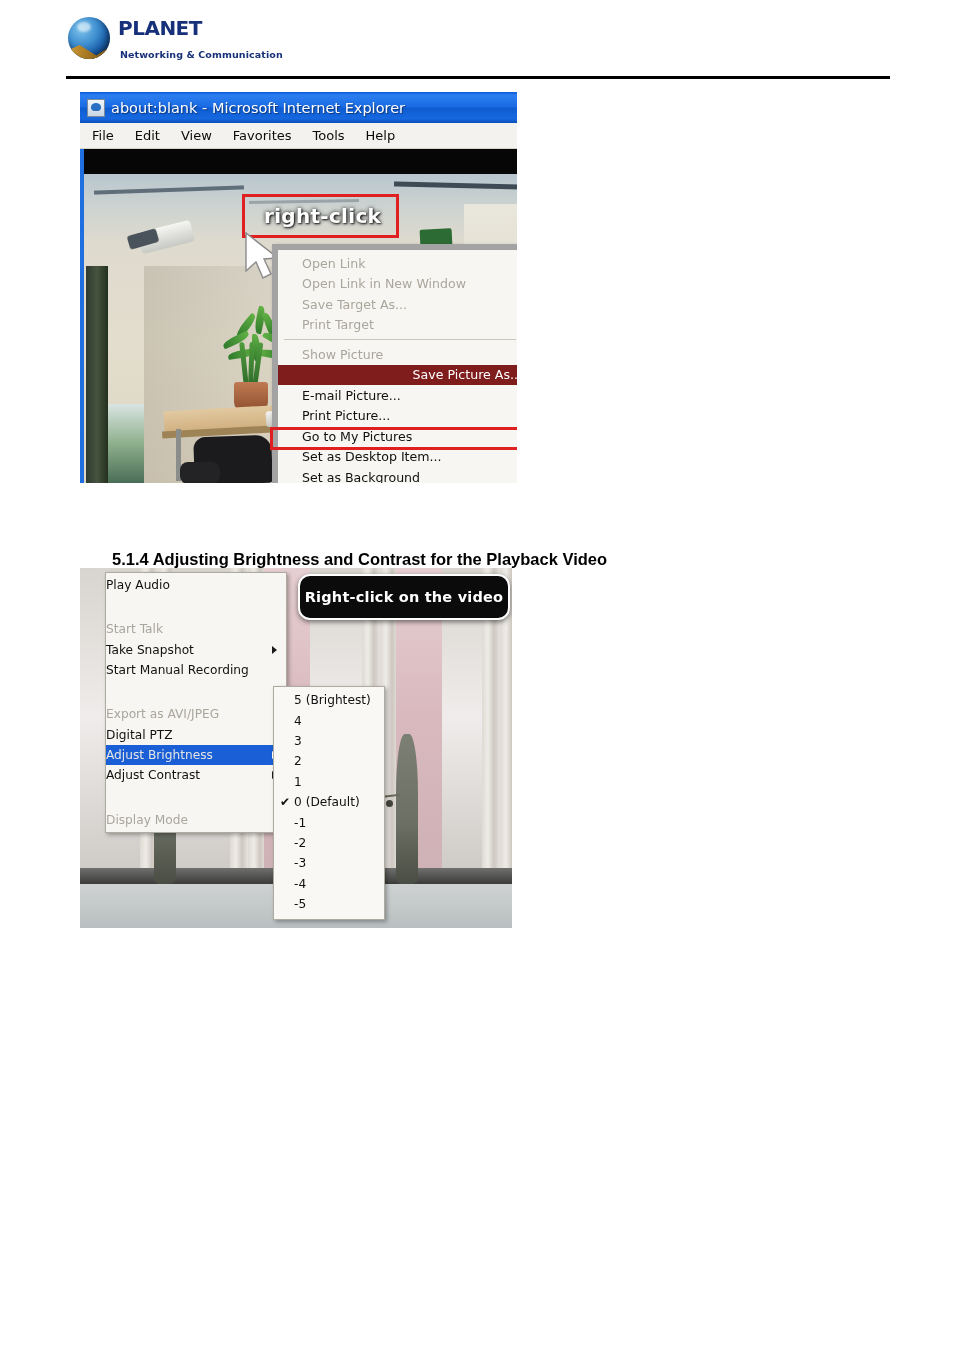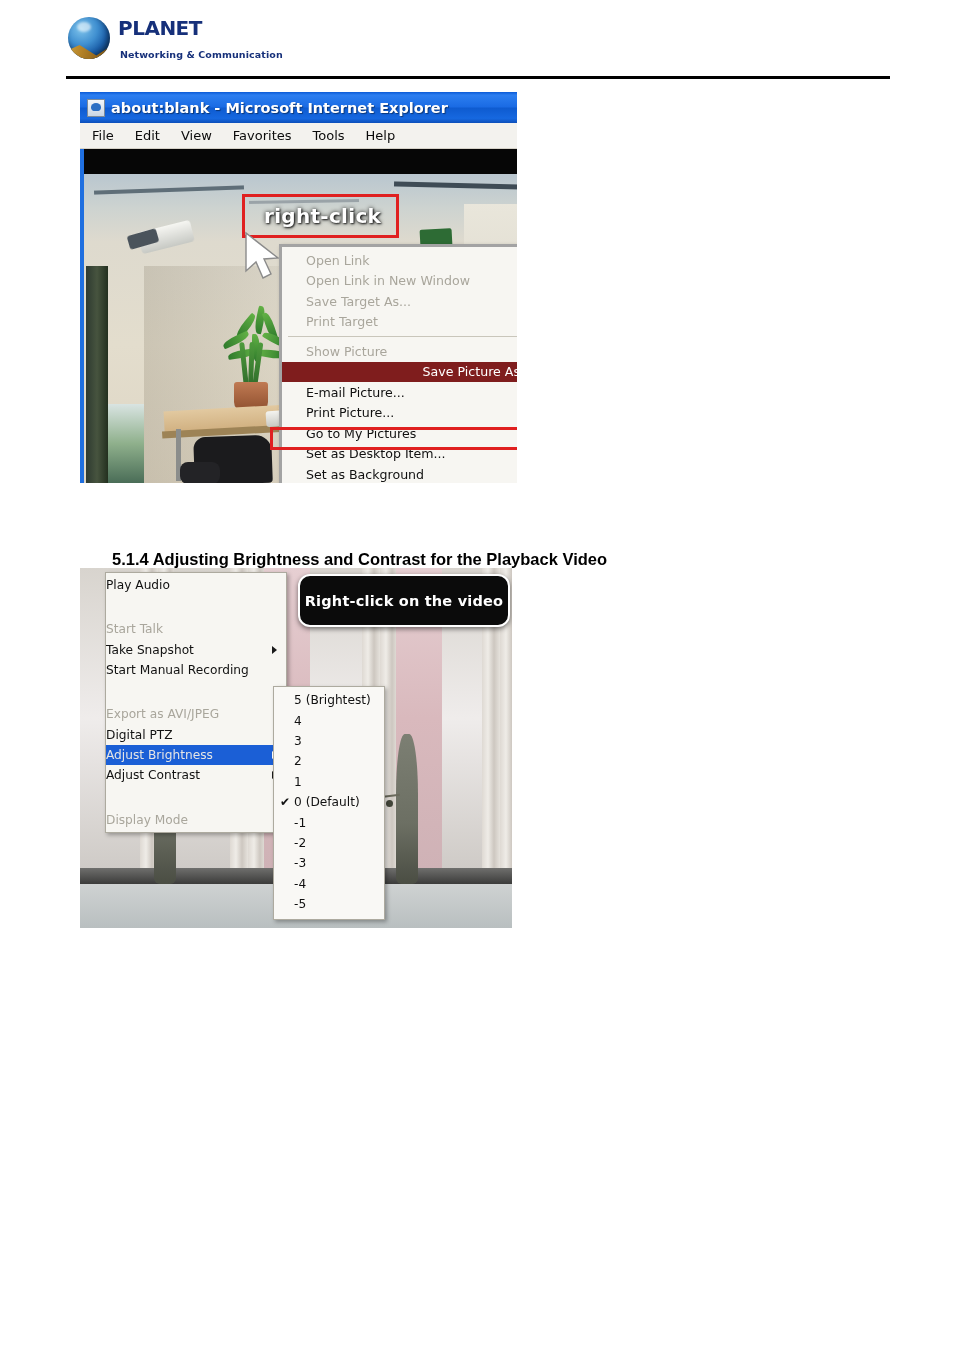--- a/index.html
+++ b/index.html
@@ -98,21 +98,21 @@
   }
   #ie-titlebar .tb-icon::after {
     content: ""; position: absolute; left: 3px; top: 3px;
     width: 10px; height: 8px;
     background: #2b6fc4;
     border-radius: 50% 50% 45% 45%;
   }
   #ie-title-text {
     color: #ffffff;
     font-family: "DejaVu Sans", sans-serif;
-    font-weight: bold;
+    font-weight: normal;
     font-size: 14.5px;
     text-shadow: 1px 1px 1px rgba(0,0,0,.45);
     white-space: nowrap;
   }
   #ie-menubar {
     position: absolute; left: 0; top: 31px;
     width: 560px; height: 26px;
     background: #f3f2ee;
     border-bottom: 1px solid #d6d2c8;
     display: flex; align-items: center; padding-left: 12px;
@@ -211,24 +211,23 @@
     width: 0; height: 0;
   }
   #rc-cursor svg { position: absolute; left: 0; top: 0; }
 
   
   #ctxmenu1 {
     position: absolute;
     left: 188px; top: 95px;
     width: 256px;
     background: #f7f6f2;
-    border: 3px solid #a3a3a3;
+    border: 6px solid #a3a3a3;
     box-shadow: 2px 2px 4px rgba(0,0,0,.35);
     padding: 3px 0 1px 0;
-    margin-left: 7px;
   }
   #ctxmenu1 .row {
     height: 20.5px;
     display: flex; align-items: center;
     padding-left: 24px;
     font-family: "DejaVu Sans", sans-serif;
     font-size: 12.6px;
     color: #111;
     white-space: nowrap;
   }
@@ -355,21 +354,21 @@
     white-space: nowrap;
   }
   #submenu-brightness .row .chk {
     position: absolute; left: 6px; top: 50%; transform: translateY(-50%);
     font-size: 12px; color: #111; line-height: 1;
   }
 
   #callout-rc {
     position: absolute;
     left: 218px; top: 6px;
-    width: 212px; height: 53px;
+    width: 212px; height: 46px;
     background: #0b0b0b;
     border-radius: 12px;
     border: 2px solid #ffffff;
     box-shadow: 0 2px 5px rgba(0,0,0,.5);
     display: flex; align-items: center; justify-content: center;
   }
   #callout-rc span {
     color: #ffffff;
     font-family: "DejaVu Sans", sans-serif;
     font-weight: bold;

